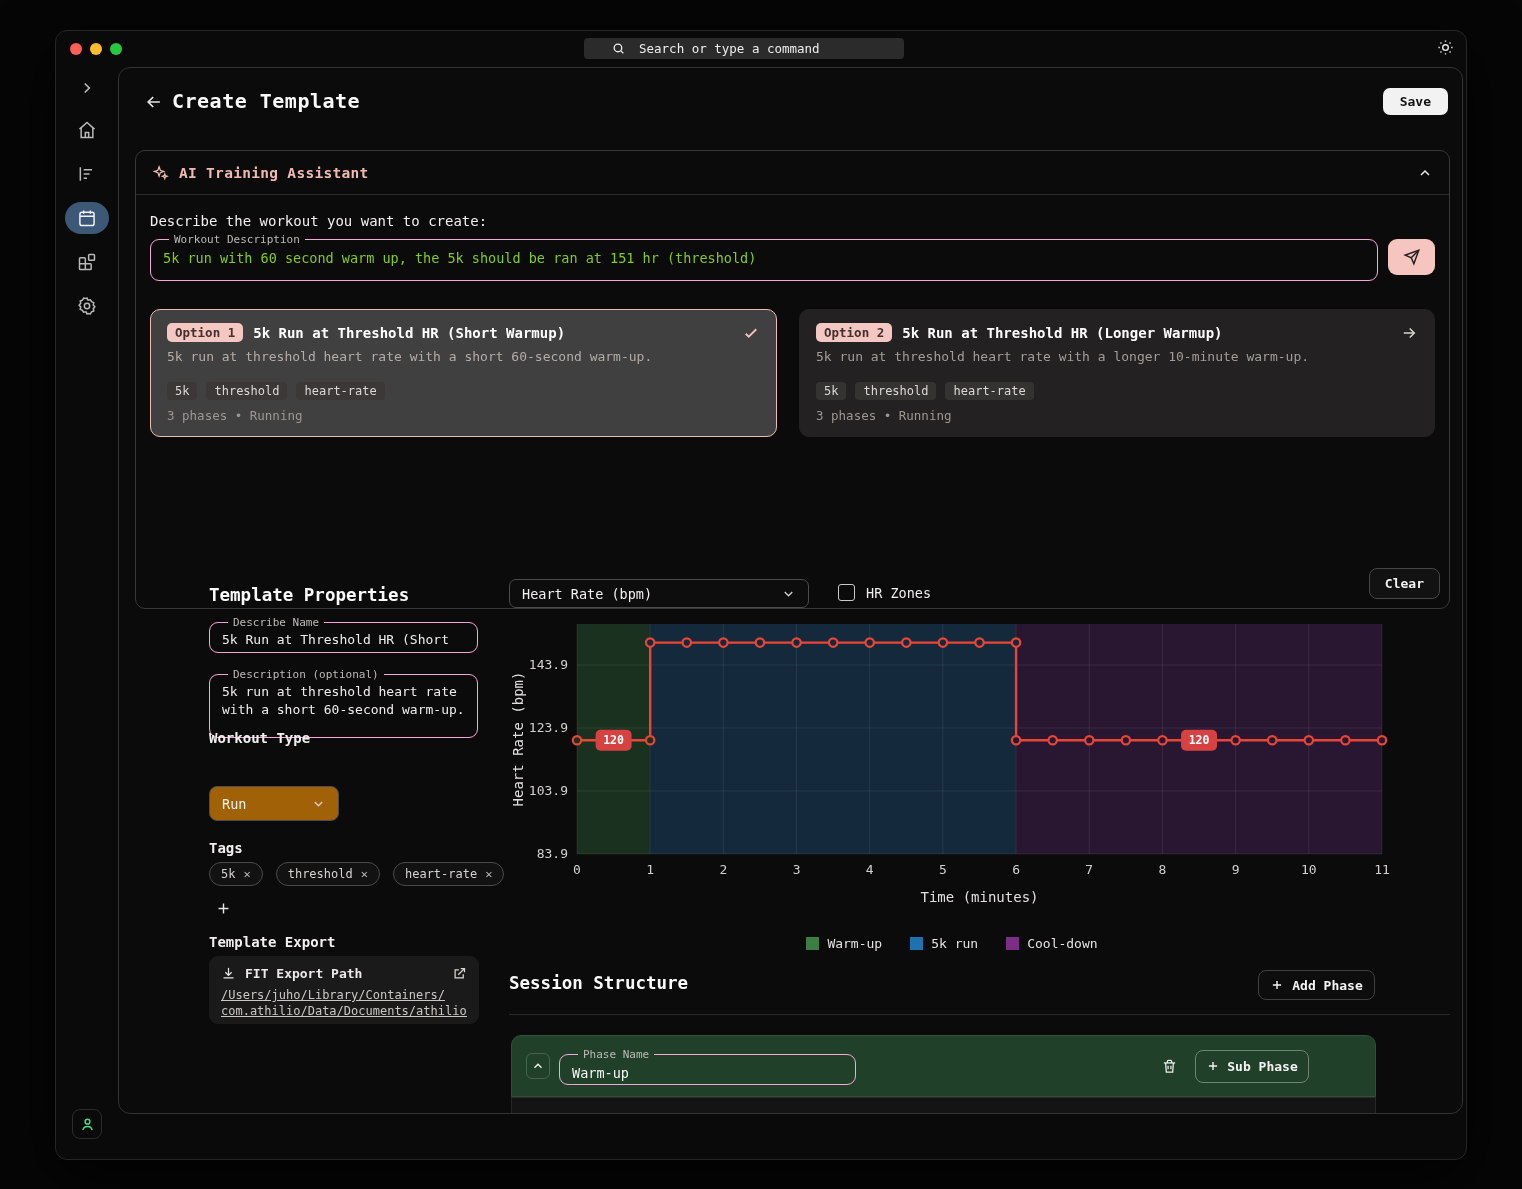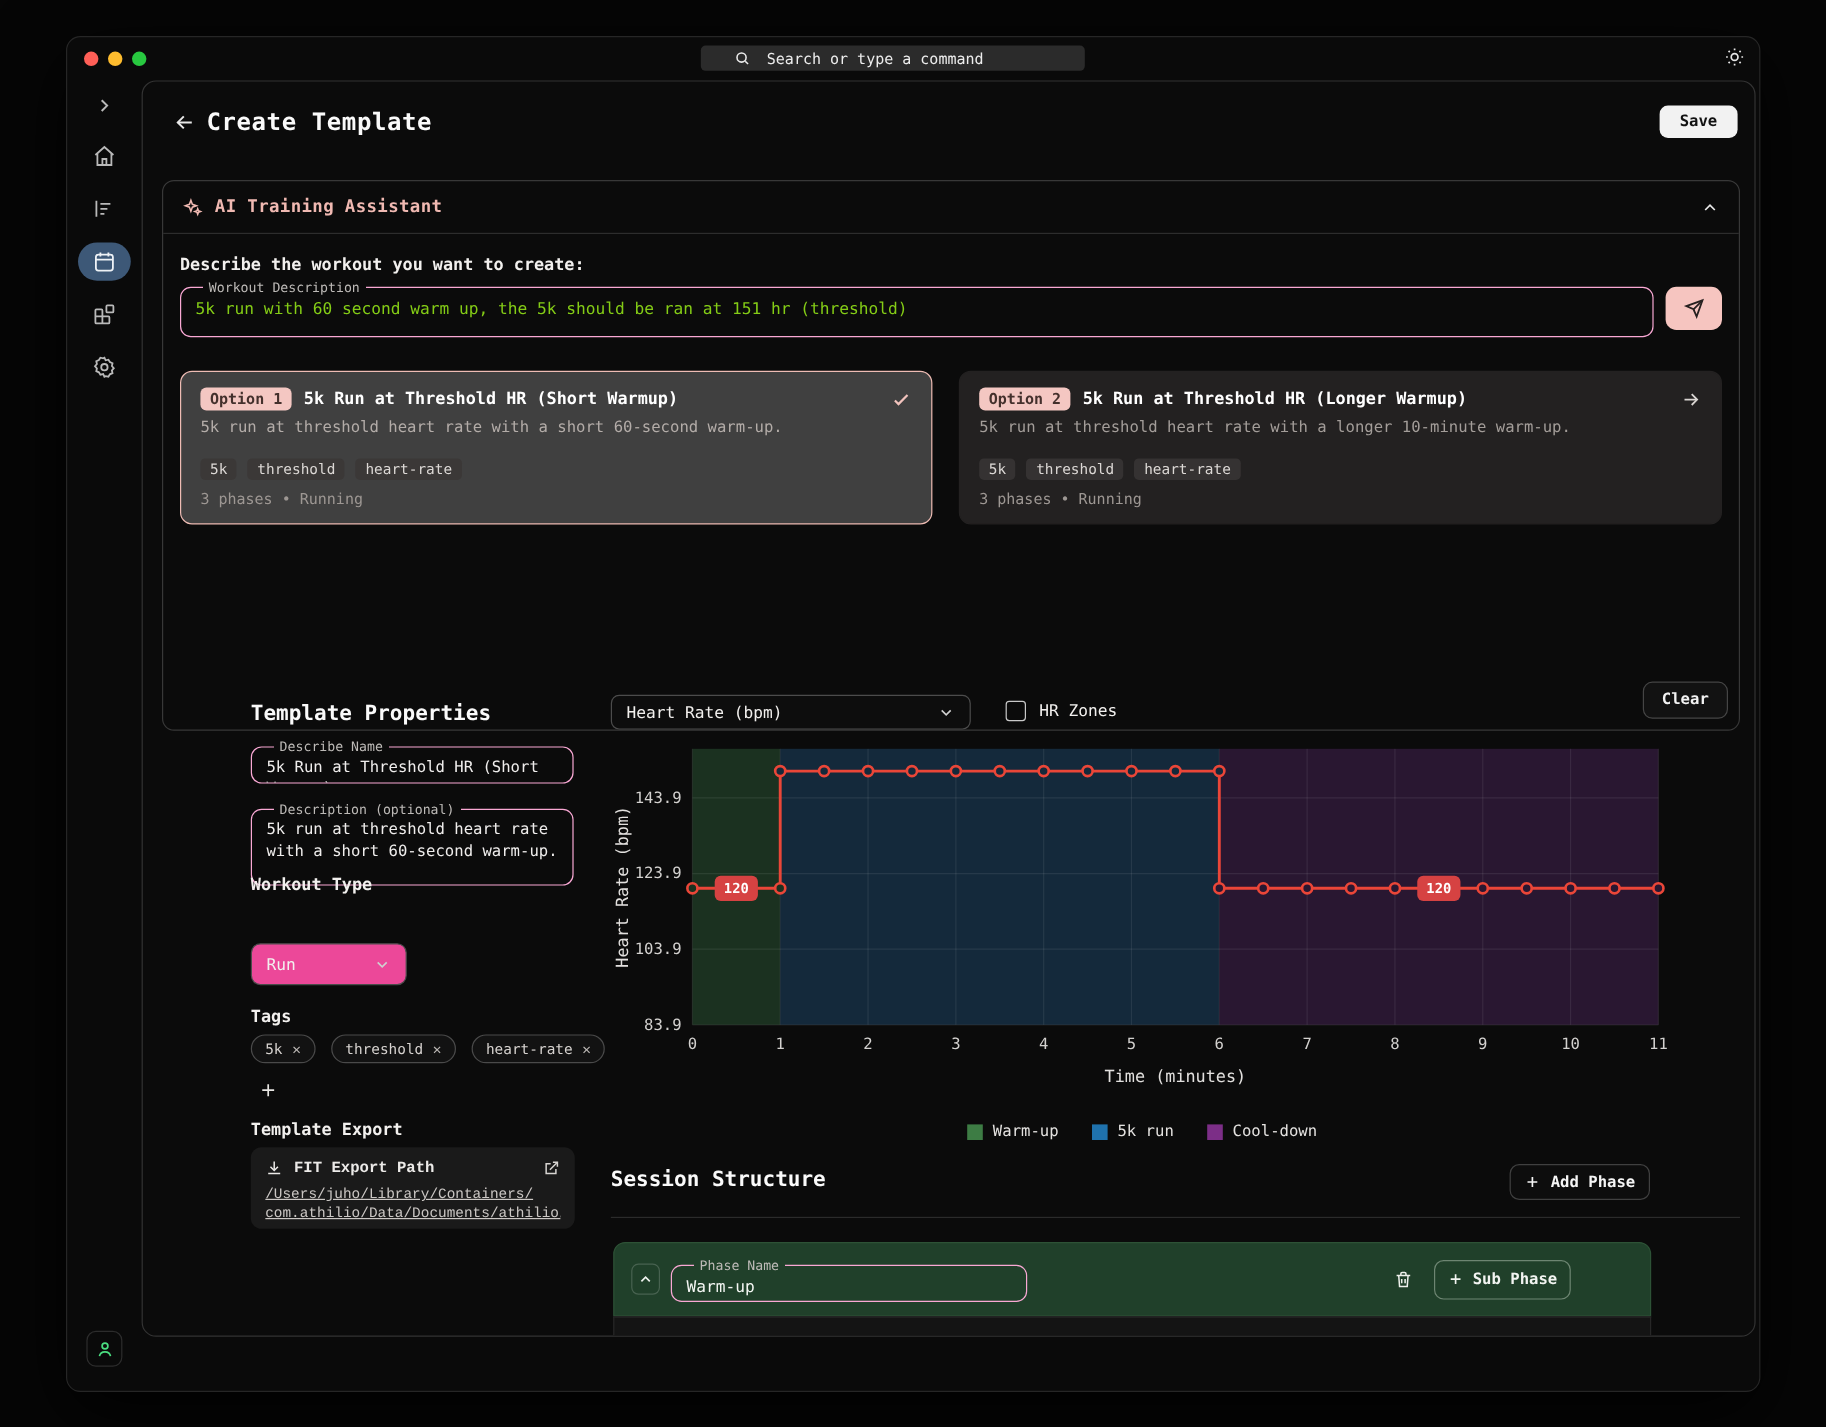--- a/index.html
+++ b/index.html
@@ -44,21 +44,21 @@
     font-family:inherit; font-size:13px; font-weight:bold; display:flex; align-items:center; }
 
   
   .ai-panel { position:absolute; left:16px; top:82px; width:1315px; height:459px;
     border:1px solid #383838; border-radius:10px; }
   .ai-header { height:44px; display:flex; align-items:center; padding:0 16px; gap:10px;
     border-bottom:1px solid #2d2d2d; color:#f0b9b2; }
   .ai-title { font-size:14.5px; font-weight:bold; letter-spacing:.3px; }
   .ai-collapse { margin-left:auto; color:#e8e8e8; }
   .ai-body { padding:14px; }
-  .prompt-label { font-size:14px; color:#f2f0ee; margin:4px 0 4px 0;font-weight:bold; }
+  .prompt-label { font-size:14px; color:#f2f0ee; margin:4px 0 4px 0; }
   .input-row { display:flex; gap:10px; margin-top:2px; align-items:flex-start; }
   fieldset.fld { border:1px solid #f9a8d4; border-radius:9px; padding:2px 12px 9px 12px; }
   fieldset.fld legend { font-size:11px; color:#bdbab7; padding:0 5px; margin-left:6px; }
   .desc-fld { flex:1; height:48px; }
   .desc-fld .fld-value { font-size:13.5px; color:#84cc16; padding-top:2px; white-space:nowrap; overflow:hidden; }
   .send-btn { width:47px; height:36px; margin-top:6px; background:#f6c5c0; border:none;
     border-radius:9px; display:flex; align-items:center; justify-content:center; color:#272120; }
 
   .options-row { display:flex; gap:22px; margin-top:28px; align-items:flex-start; }
   .opt-card { border-radius:10px; padding:13px 16px; height:128px;
@@ -81,33 +81,33 @@
     background:#121212; border:1px solid #454545; border-radius:8px; color:#f2f2f2;
     font-family:inherit; font-size:13px; font-weight:bold; }
 
   
   .props-title { position:absolute; left:90px; top:517px; font-size:17.5px; font-weight:bold; color:#fafafa; }
   .name-fld { position:absolute; left:90px; top:548px; width:269px; height:37px; border-color:#5f5f5f; overflow:hidden; }
   .name-fld .fld-value, .descr-fld .fld-value { font-size:13px; color:#efedec; line-height:18px; }
   .descr-fld { position:absolute; left:90px; top:600px; width:269px; height:70px; border-color:#5f5f5f; }
   .wt-label { position:absolute; left:90px; top:662px; font-size:14px; font-weight:bold; color:#f2f0ee; }
   .run-select { position:absolute; left:90px; top:718px; width:130px; height:35px;
-    border:1px solid #4c4c4c; border-radius:8px; background:#ec4899; display:flex;
+    border:1px solid #4c4c4c; border-radius:8px; background:#a16207; display:flex;
     align-items:center; padding:0 12px; font-size:13.5px; color:#f2f0ee; }
   .run-select .chev { margin-left:auto; color:#cfcfcf; }
   .tags-label { position:absolute; left:90px; top:772px; font-size:14px; font-weight:bold; color:#f2f0ee; }
   .tag-chips { position:absolute; left:90px; top:794px; display:flex; gap:13px; }
   .chip { border:1px solid #4a4a4a; background:#121212; border-radius:13px; height:24px;
     display:flex; align-items:center; gap:8px; padding:0 11px; font-size:12px; color:#d6d2cf; }
   .chip .x { color:#bdb9b6; font-size:12px; }
   .add-tag-btn { position:absolute; left:94px; top:830px; color:#e8e6e3; width:20px; height:20px;
     display:flex; align-items:center; justify-content:center; }
   .export-label { position:absolute; left:90px; top:866px; font-size:14px; font-weight:bold; color:#f2f0ee; }
   .export-card { position:absolute; left:90px; top:888px; width:270px; height:68px;
-    background:#1a1a1a; border-radius:9px; padding:10px 12px;font-family:Liberation Mono, monospace; }
+    background:#1a1a1a; border-radius:9px; padding:10px 12px; }
   .export-head { display:flex; align-items:center; gap:9px; font-size:13px; font-weight:bold; color:#eceae8; }
   .export-head .ext { margin-left:auto; color:#d8d5d2; }
   .export-link { margin-top:6px; font-size:12px; color:#cbc7c4; text-decoration:underline;
     line-height:16px; white-space:nowrap; overflow:hidden; }
 
   
   .metric-select { position:absolute; left:390px; top:511px; width:300px; height:29px;
     border:1px solid #4c4c4c; border-radius:7px; background:#0d0d0d; display:flex;
     align-items:center; padding:0 12px; font-size:13.5px; color:#f2f0ee; }
   .metric-select .chev { margin-left:auto; color:#cfcfcf; }

